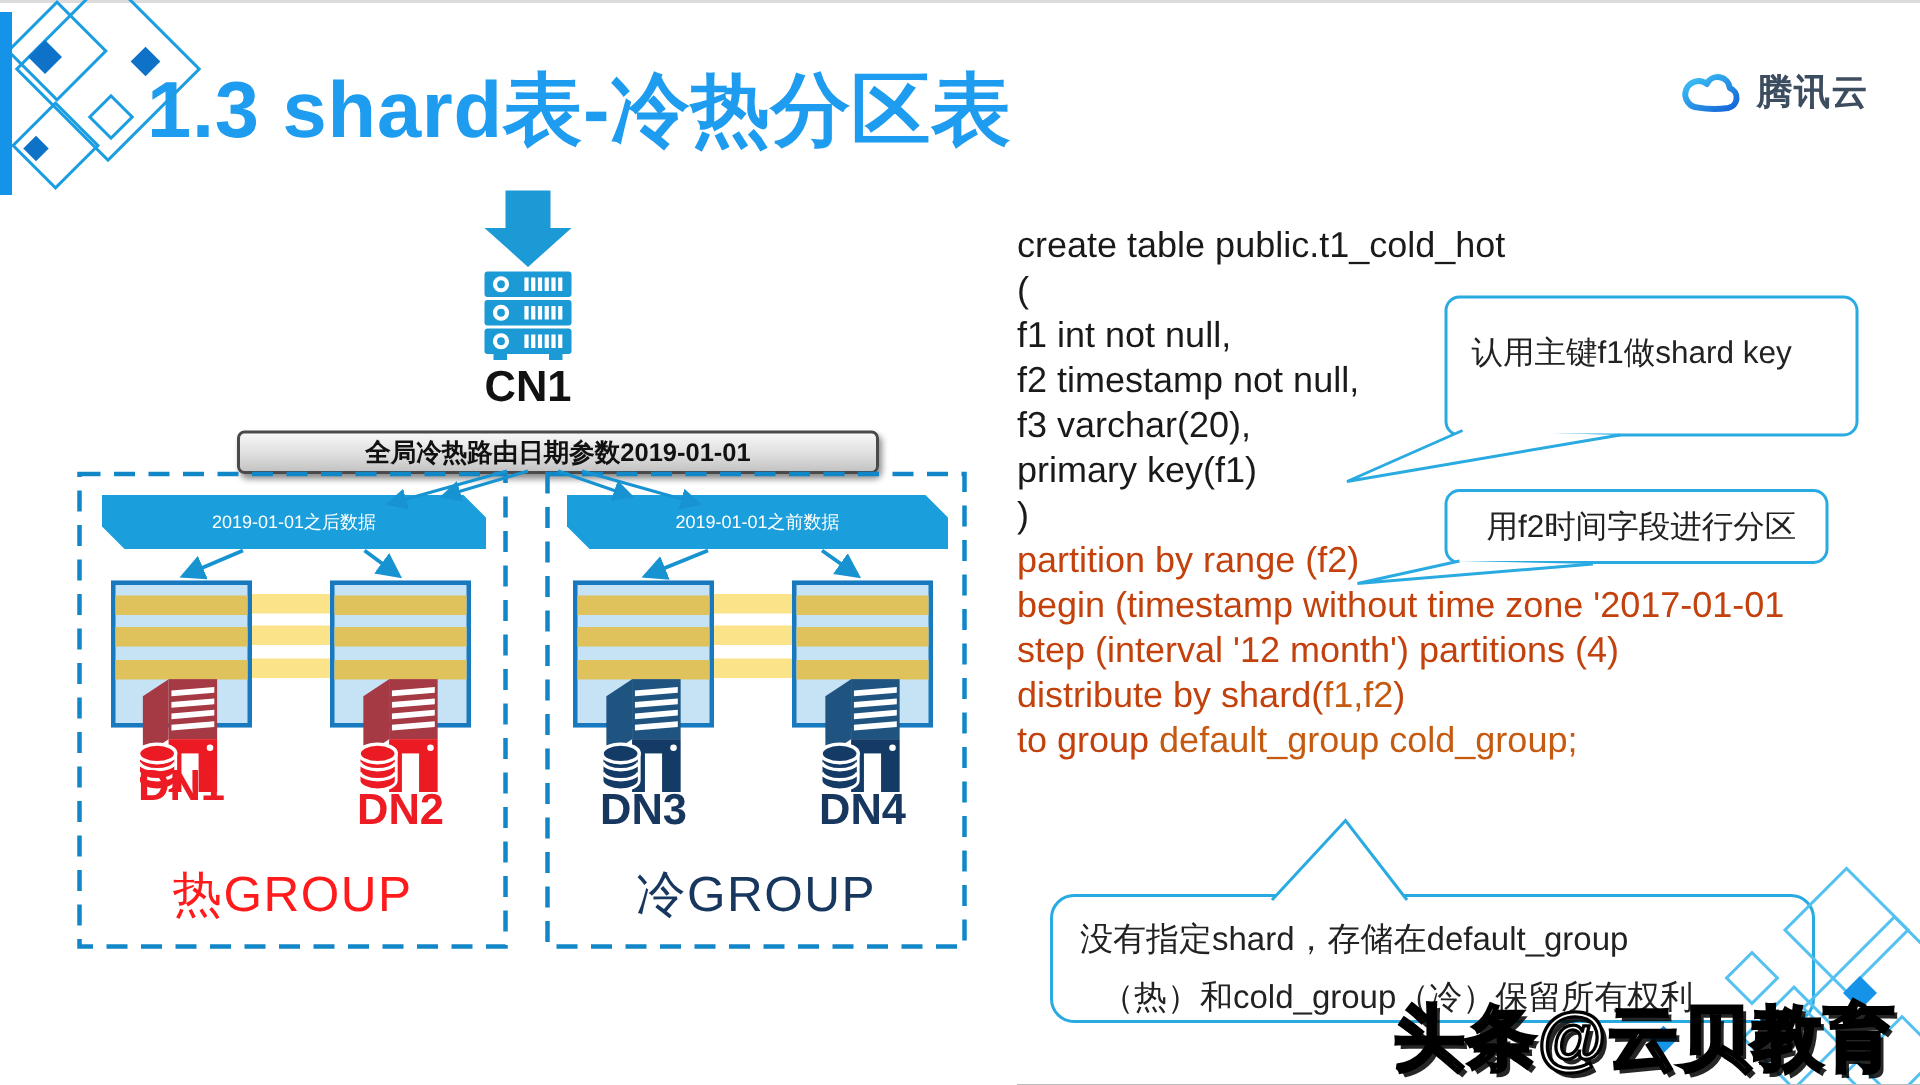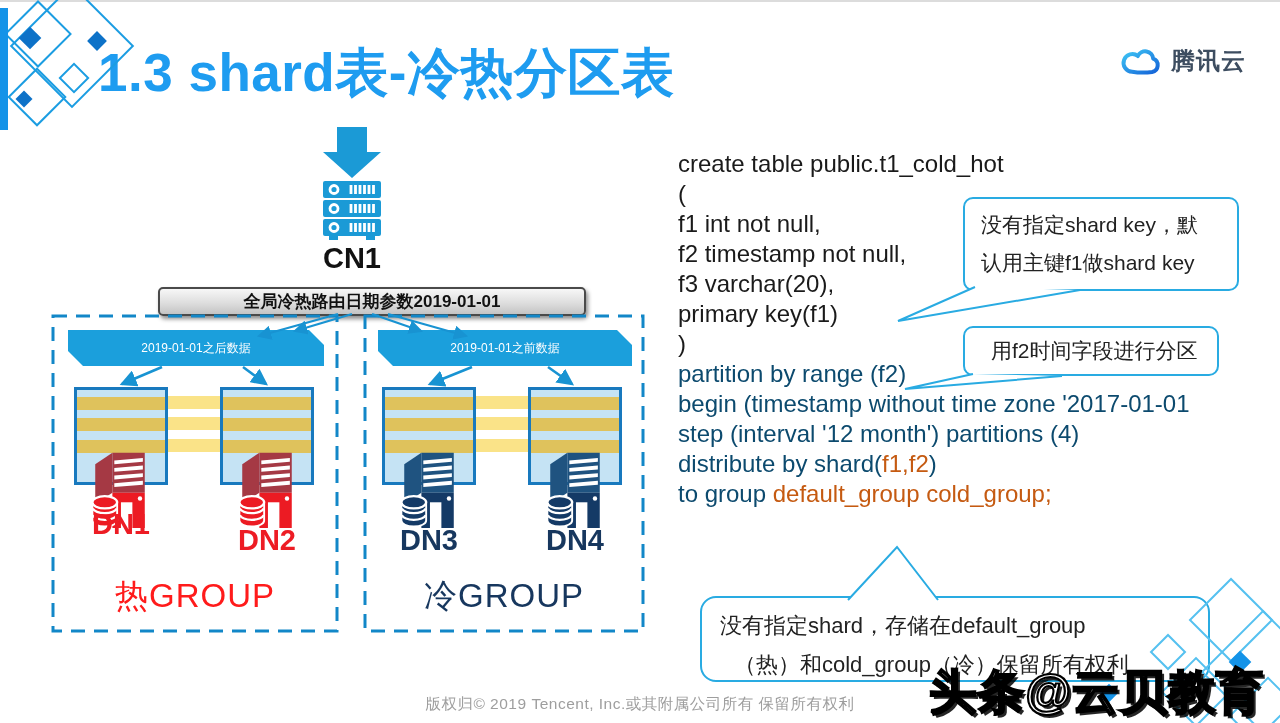--- a/index.html
+++ b/index.html
@@ -31,21 +31,21 @@
   .stripe{position:absolute;left:0;right:0;height:13px;background:#DFC25C;}
   .conn{background:#FAE388;}
   .dn-name{width:110px;text-align:center;font-size:29px;font-weight:700;}
   .hot-text{color:#ED1C24;}
   .cold-text{color:#17375E;}
   .group-label{text-align:center;font-size:33px;font-weight:500;letter-spacing:1px;}
   .group-hot{color:#FF1B1B;}
   .group-cold{color:#17375E;}
   .sql{left:678px;top:149px;width:572px;font-size:24px;line-height:30px;color:#1A1A1A;}
   .sql p{margin:0;}
-  .k-green{color:#0c4a6e;}
+  .k-green{color:#c2410c;}
   .k-orange{color:#C55A11;}
   .callout{position:absolute;background:#fff;border:2px solid #29ABE2;box-sizing:border-box;color:#222;z-index:10;}
   #callout1{left:963px;top:197px;width:276px;height:94px;border-radius:10px;padding:12px 10px 0 16px;font-size:21px;}
   #callout1 .l2{margin-top:10px;}
   #callout2{left:963px;top:326px;width:256px;height:50px;border-radius:10px;display:flex;align-items:center;padding-left:26px;font-size:21px;}
   #callout3{left:700px;top:596px;width:510px;height:86px;border-radius:16px;font-size:22px;padding:13px 0 0 18px;}
   #callout3 .l2{margin-top:9px;padding-left:14px;}
   .footer{left:0;right:0;top:694px;text-align:center;font-size:15.5px;color:#9E9E9E;letter-spacing:0.5px;}
   .watermark{
     right:16px;top:661px;font-size:47px;font-weight:700;color:#fff;z-index:60;
@@ -188,32 +188,30 @@
     <p>primary key(f1)</p>
     <p>)</p>
     <p class="k-green">partition by range (f2)</p>
     <p class="k-green">begin (timestamp without time zone '2017-01-01</p>
     <p class="k-green">step (interval '12 month') partitions (4)</p>
     <p><span class="k-green">distribute by shard(</span><span class="k-orange">f1,f2</span><span class="k-green">)</span></p>
     <p><span class="k-green">to group </span><span class="k-orange">default_group cold_group;</span></p>
   </div>
 
   <div class="callout" id="callout1">
-    <div class="l1">没有指定shard key，默</div>
     <div class="l2">认用主键f1做shard key</div>
   </div>
   <div class="callout" id="callout2">
     <div>用f2时间字段进行分区</div>
   </div>
   <div class="callout" id="callout3">
     <div class="l1">没有指定shard，存储在default_group</div>
     <div class="l2">（热）和cold_group（冷）保留所有权利</div>
   </div>
 
-  <div class="abs footer">版权归© 2019 Tencent, Inc.或其附属公司所有 保留所有权利</div>
   <div class="abs watermark">头条@云贝教育</div>
 
   <svg id="overlay" width="1280" height="723" viewBox="0 0 1280 723">
     <defs>
       <marker id="ah" viewBox="0 0 10 10" refX="8.5" refY="5" markerWidth="6.5" markerHeight="6.5" orient="auto-start-reverse">
         <path d="M0 0L10 5L0 10z" fill="#1893D2"></path>
       </marker>
     </defs>
 
     <rect x="53" y="316" width="284" height="315" fill="none" stroke="#1287C8" stroke-width="3" stroke-dasharray="14 9"></rect>

